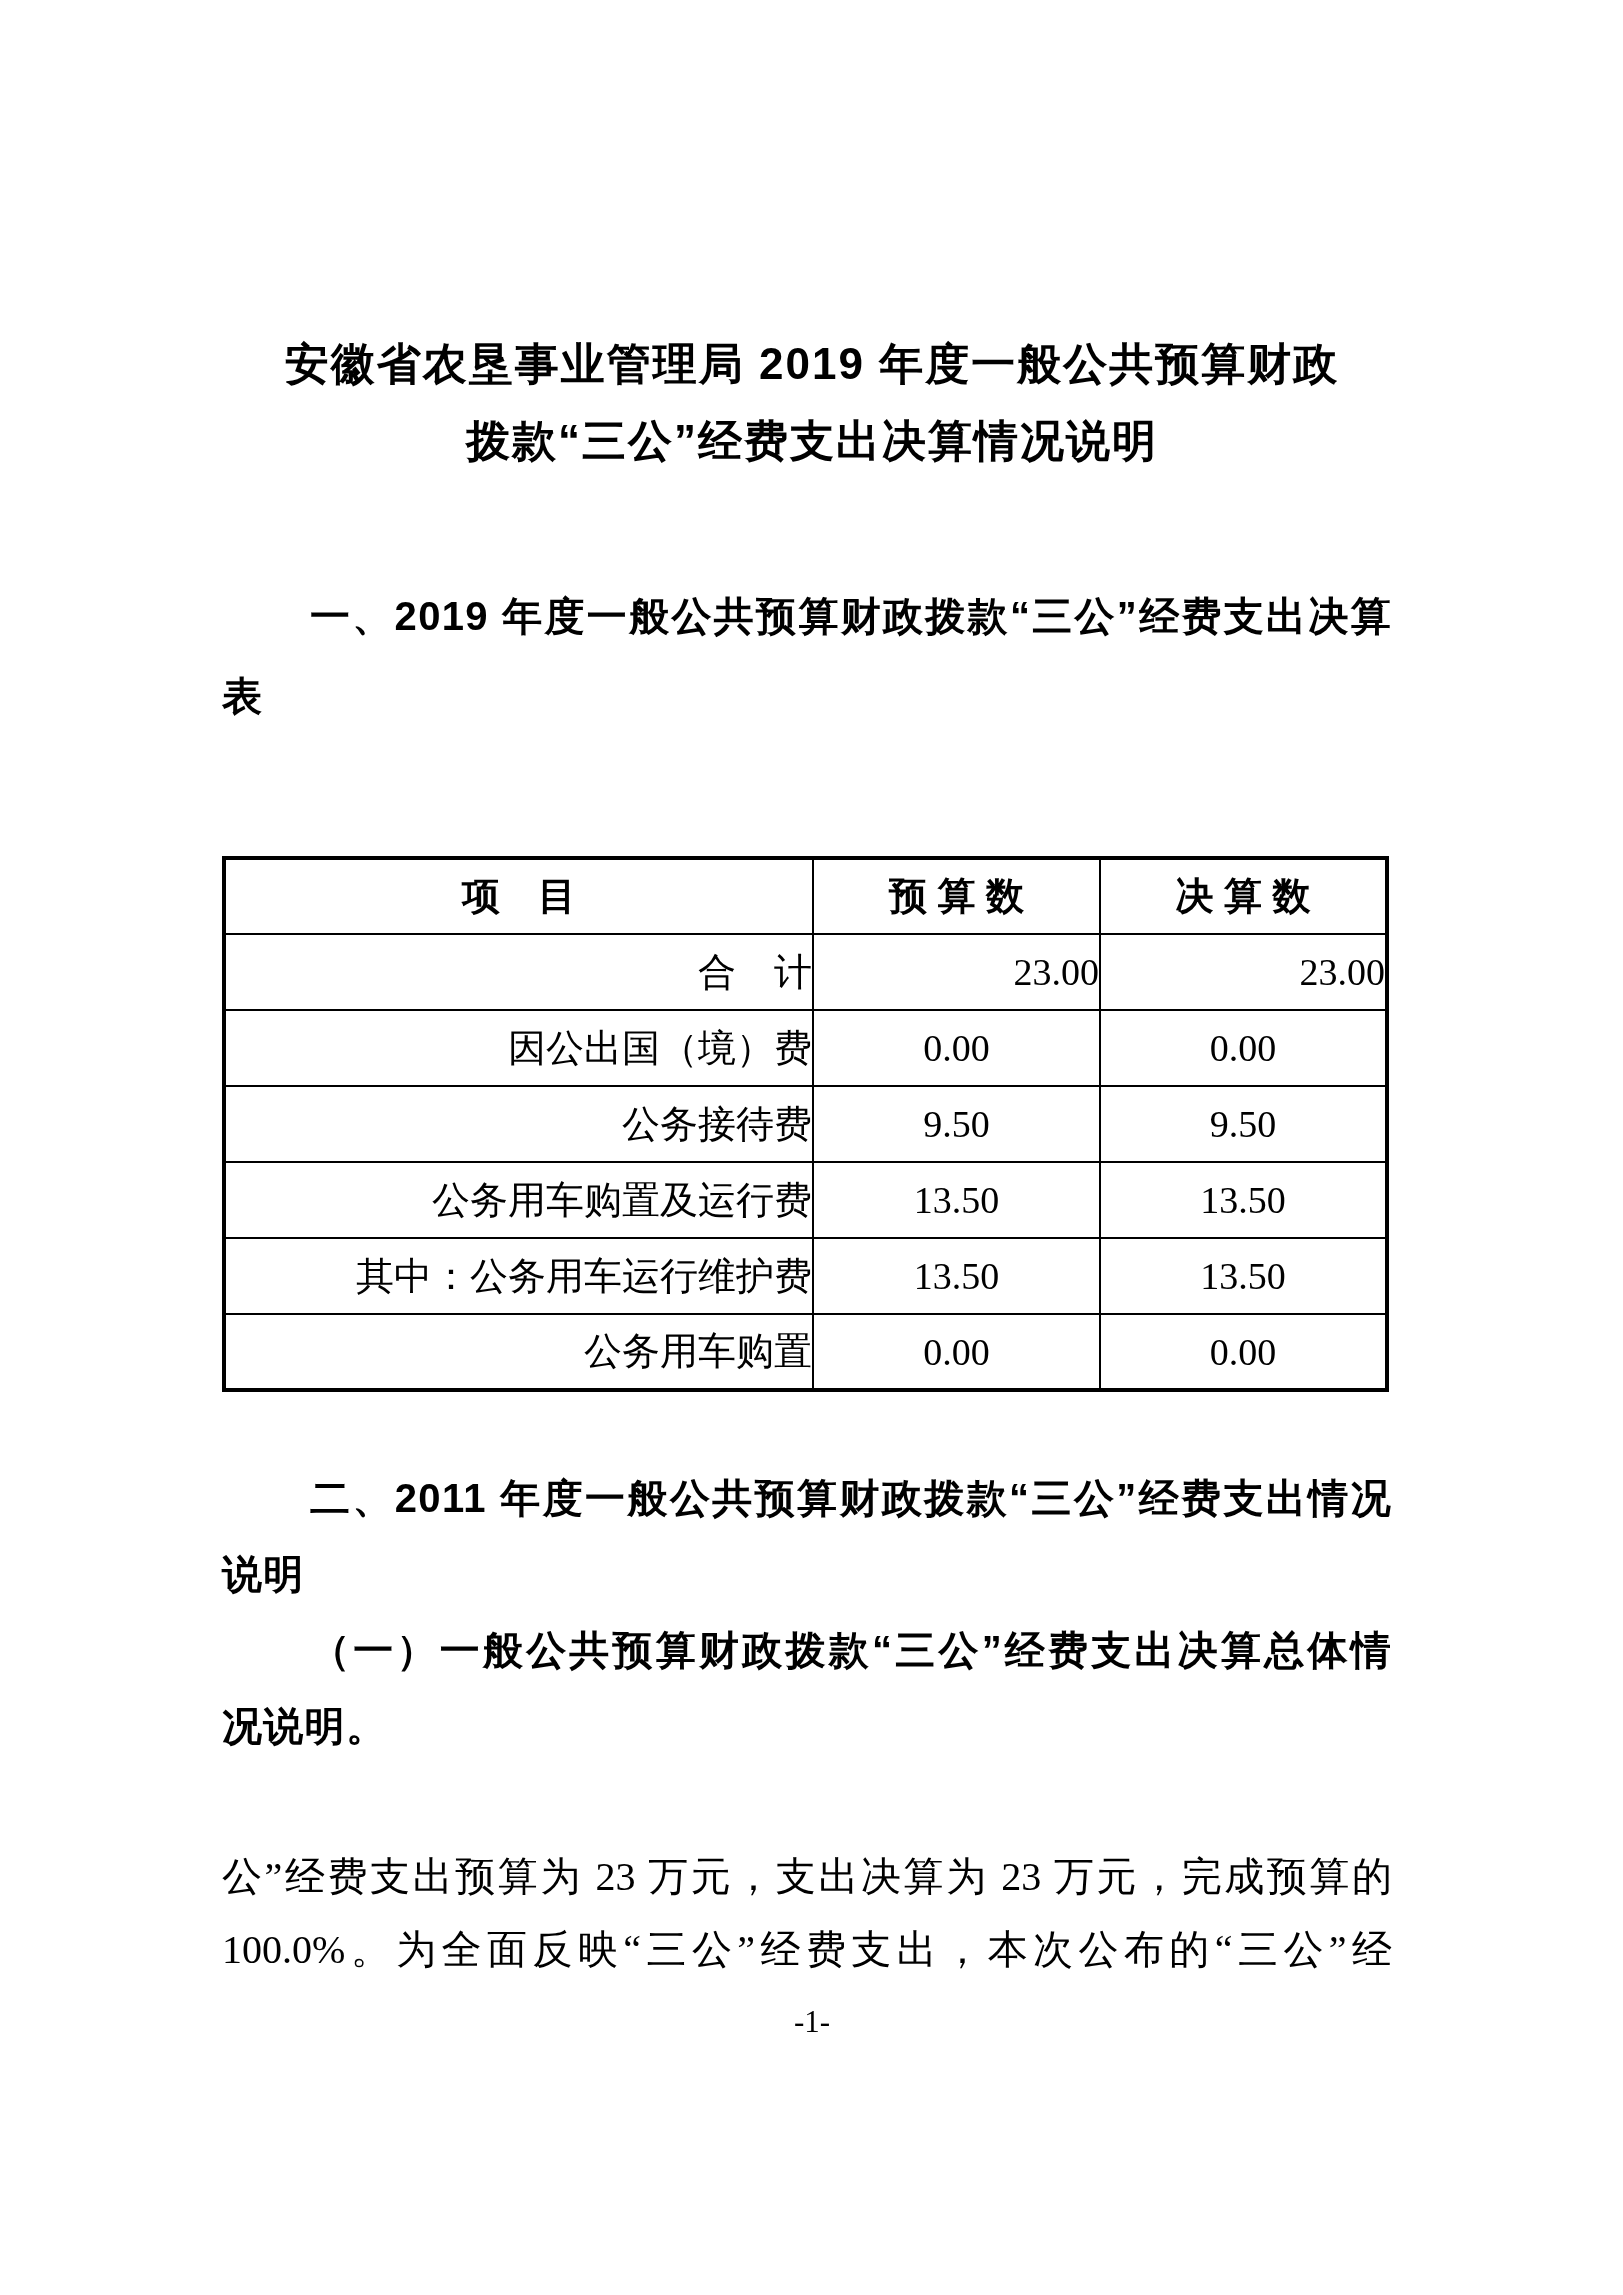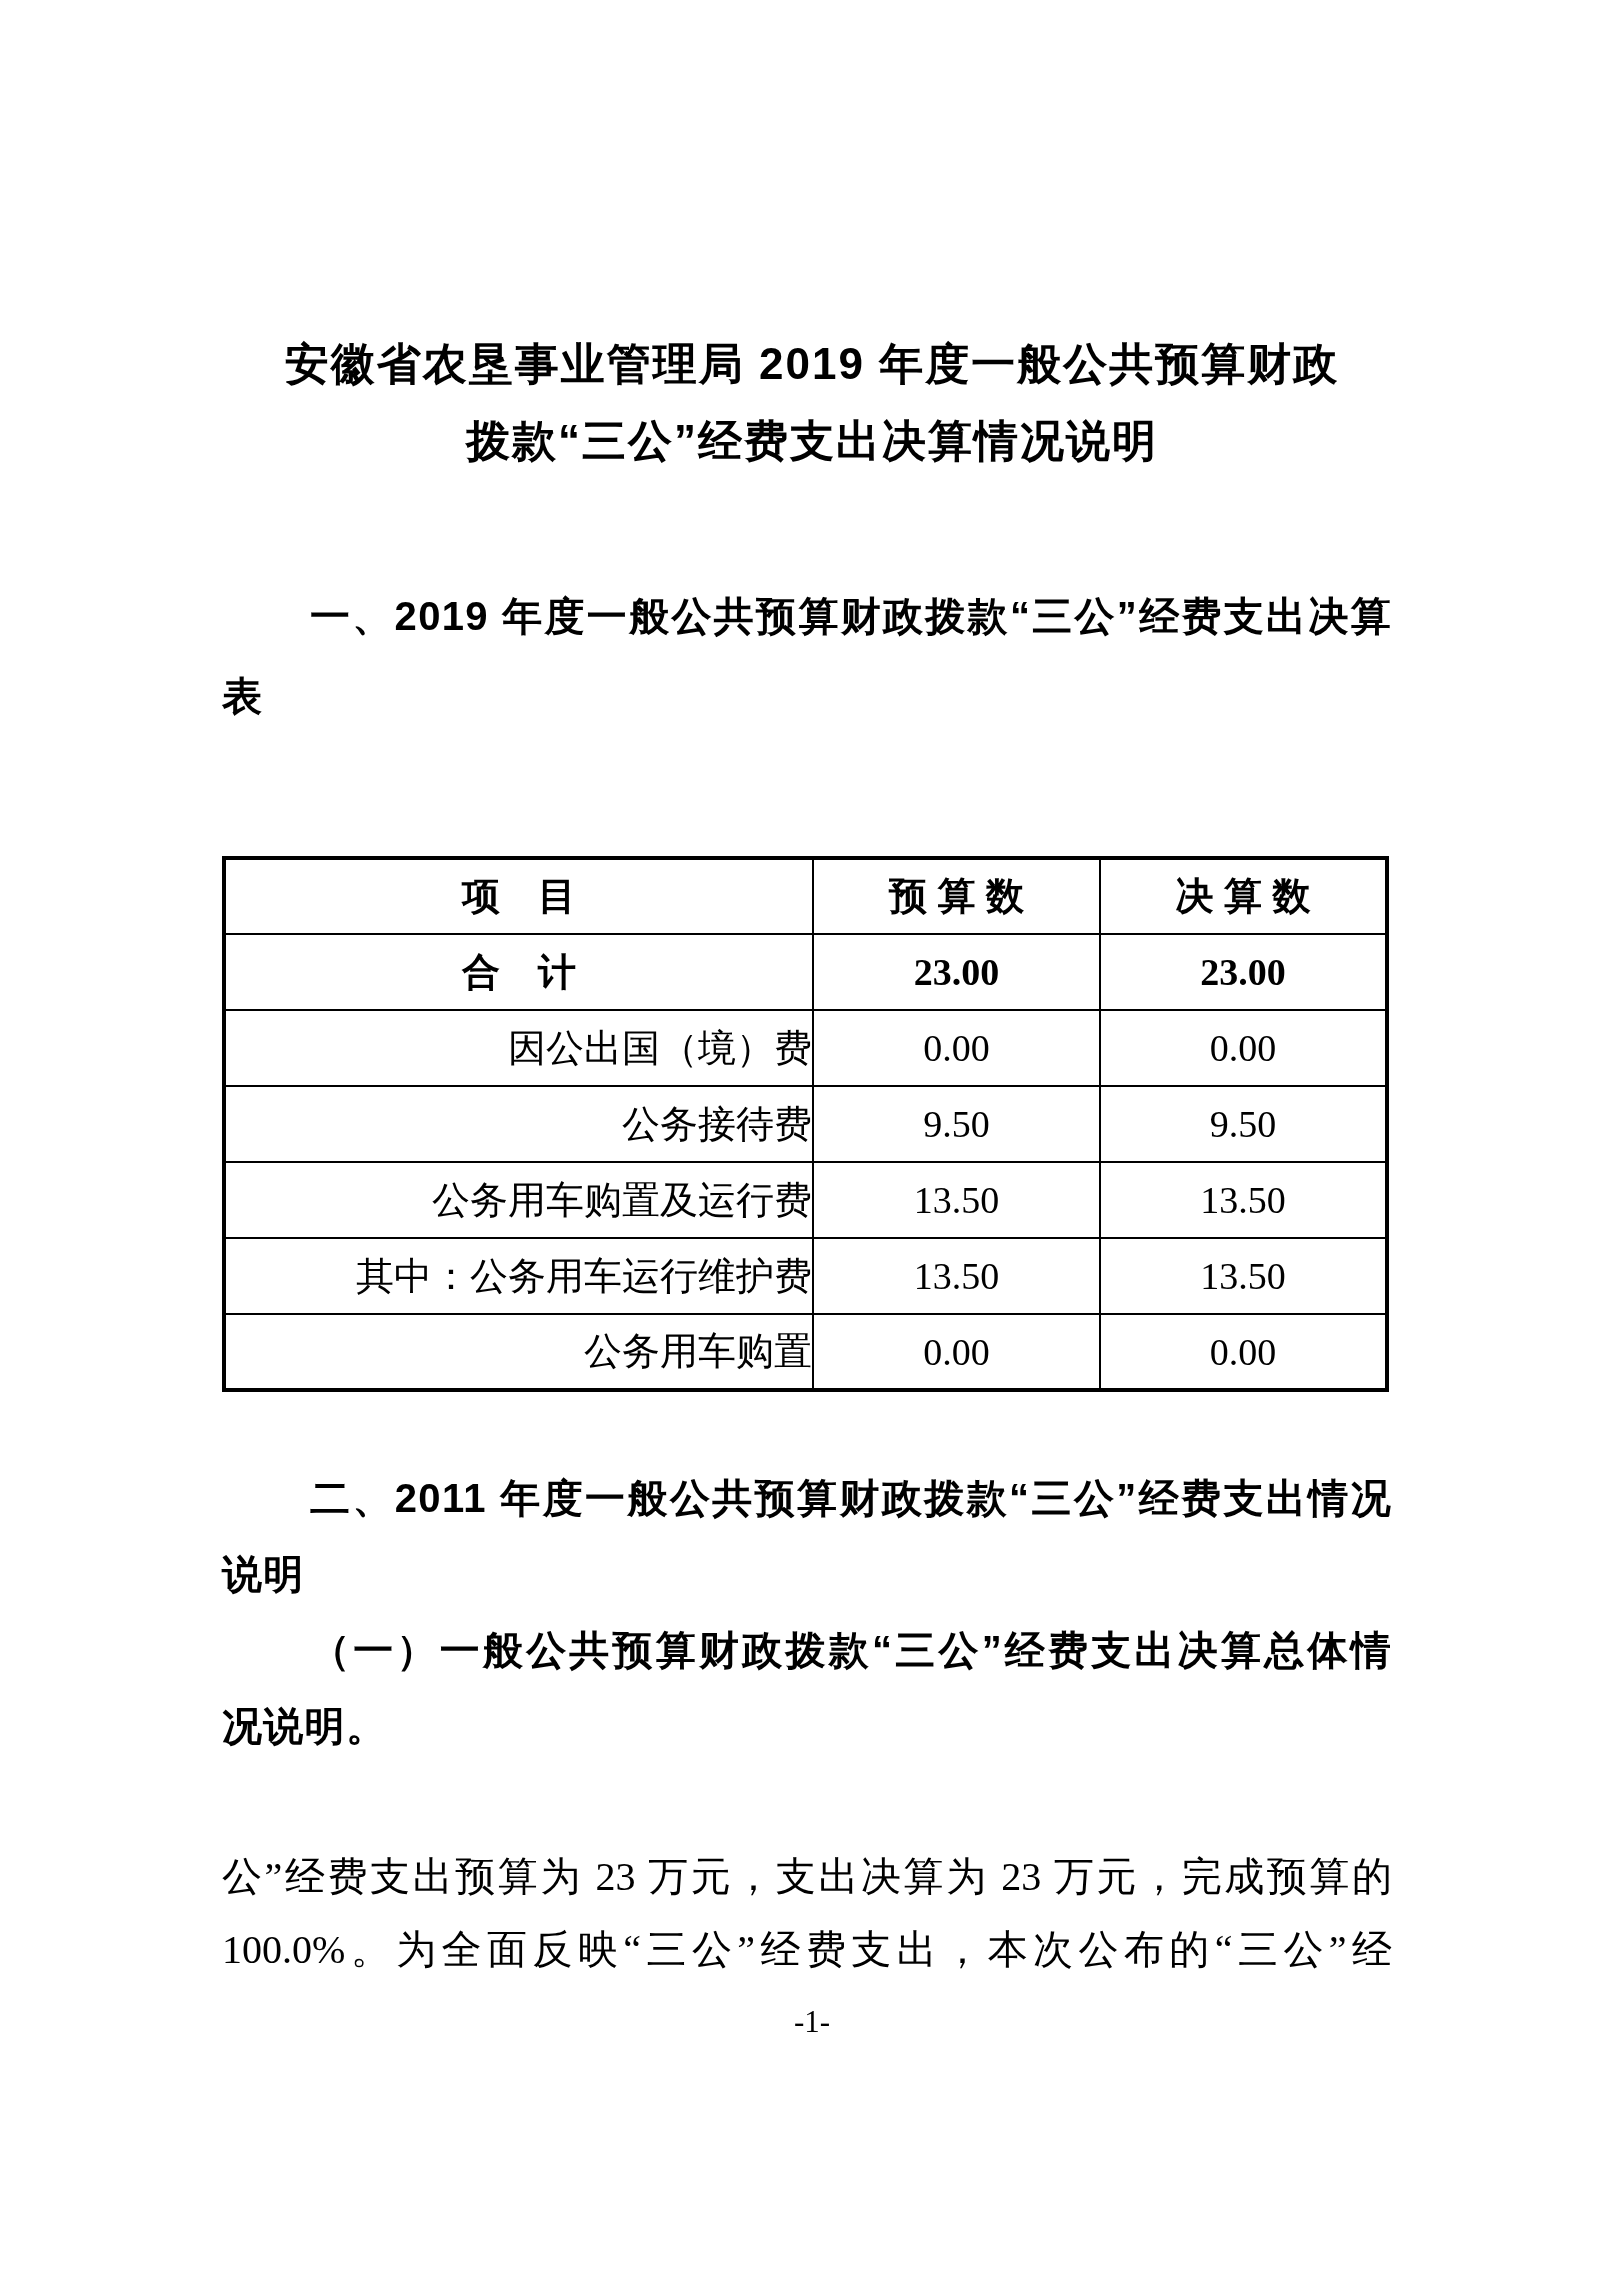--- a/index.html
+++ b/index.html
@@ -82,22 +82,22 @@
   }
   table.budget th {
     font-family: "Liberation Sans", sans-serif;
     font-weight: bold;
     font-size: 38px;
     text-align: center;
   }
   table.budget td { font-size: 38px; }
   td.num { text-align: center; font-family: "Liberation Serif", serif; }
   tr.row-total td {
-    font-weight: bold;
-    text-align: center;
+    font-weight: normal;
+    text-align: right;
   }
   tr.row-total td.label { font-family: "Liberation Sans", sans-serif; }
   td.label { text-align: right; padding-left: 29px; }
   td.label-sub  { padding-left: 77px; }
   td.label-sub2 { padding-left: 200px; }
 
   .pageno {
     position: absolute;
     left: 0;
     width: 1624px;

